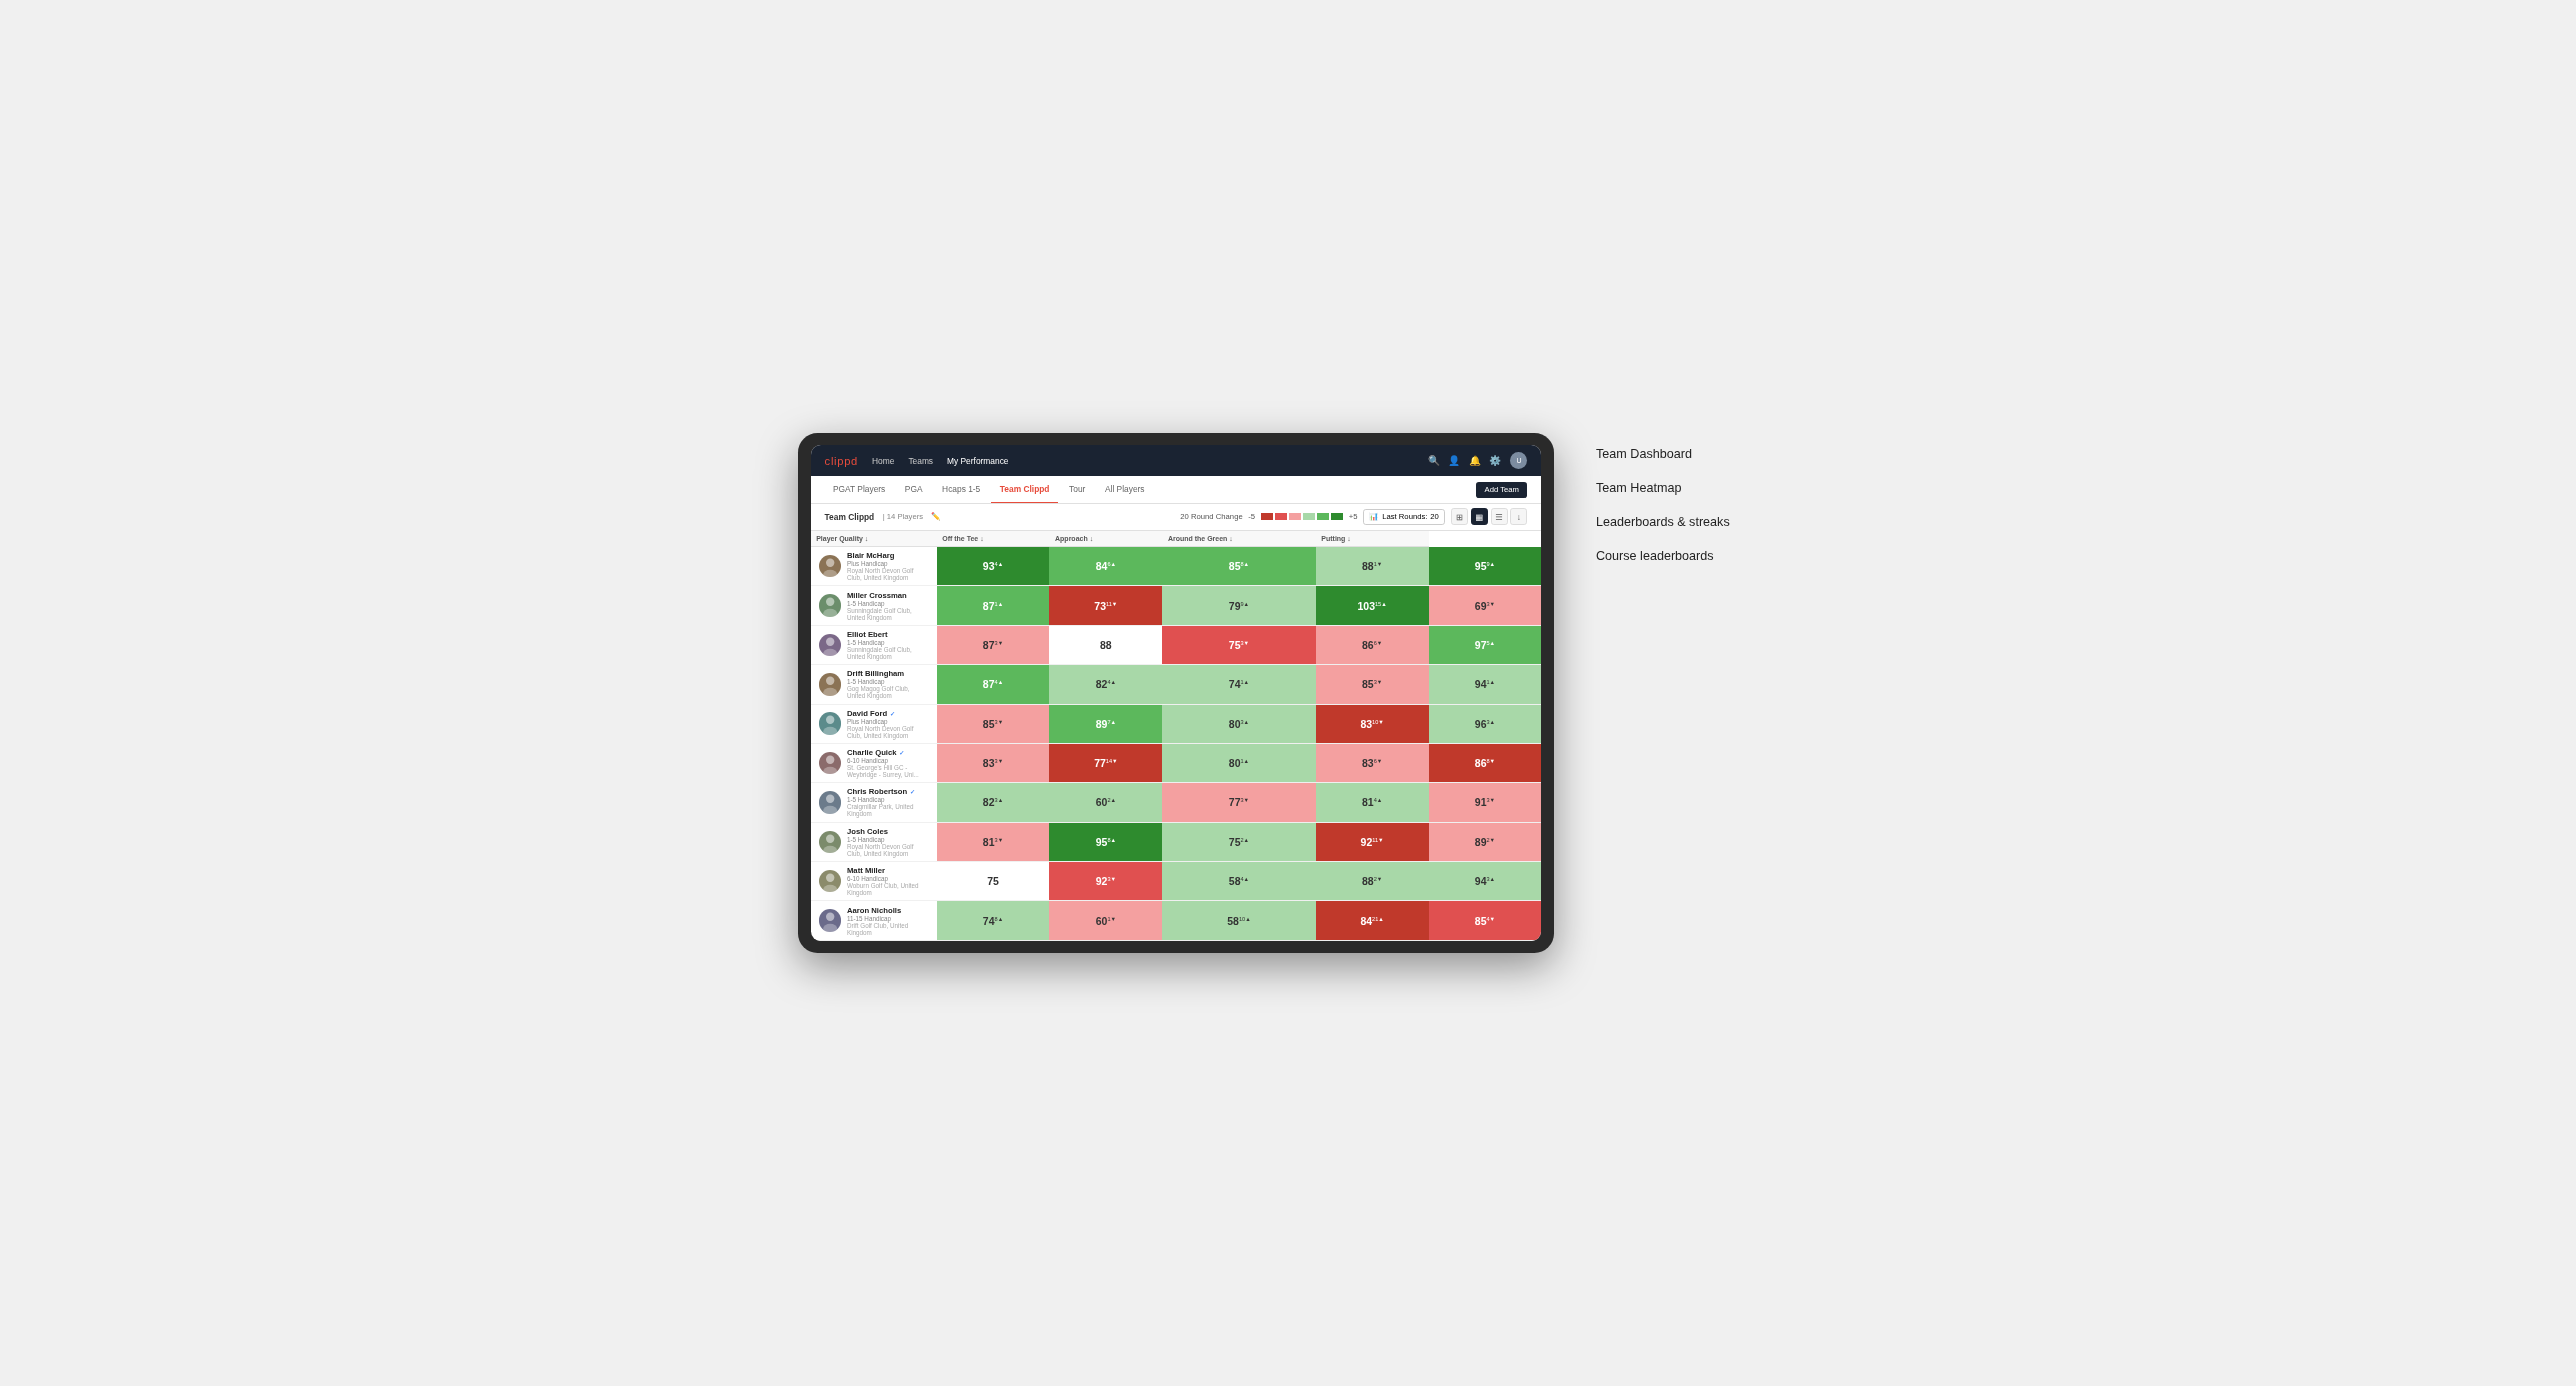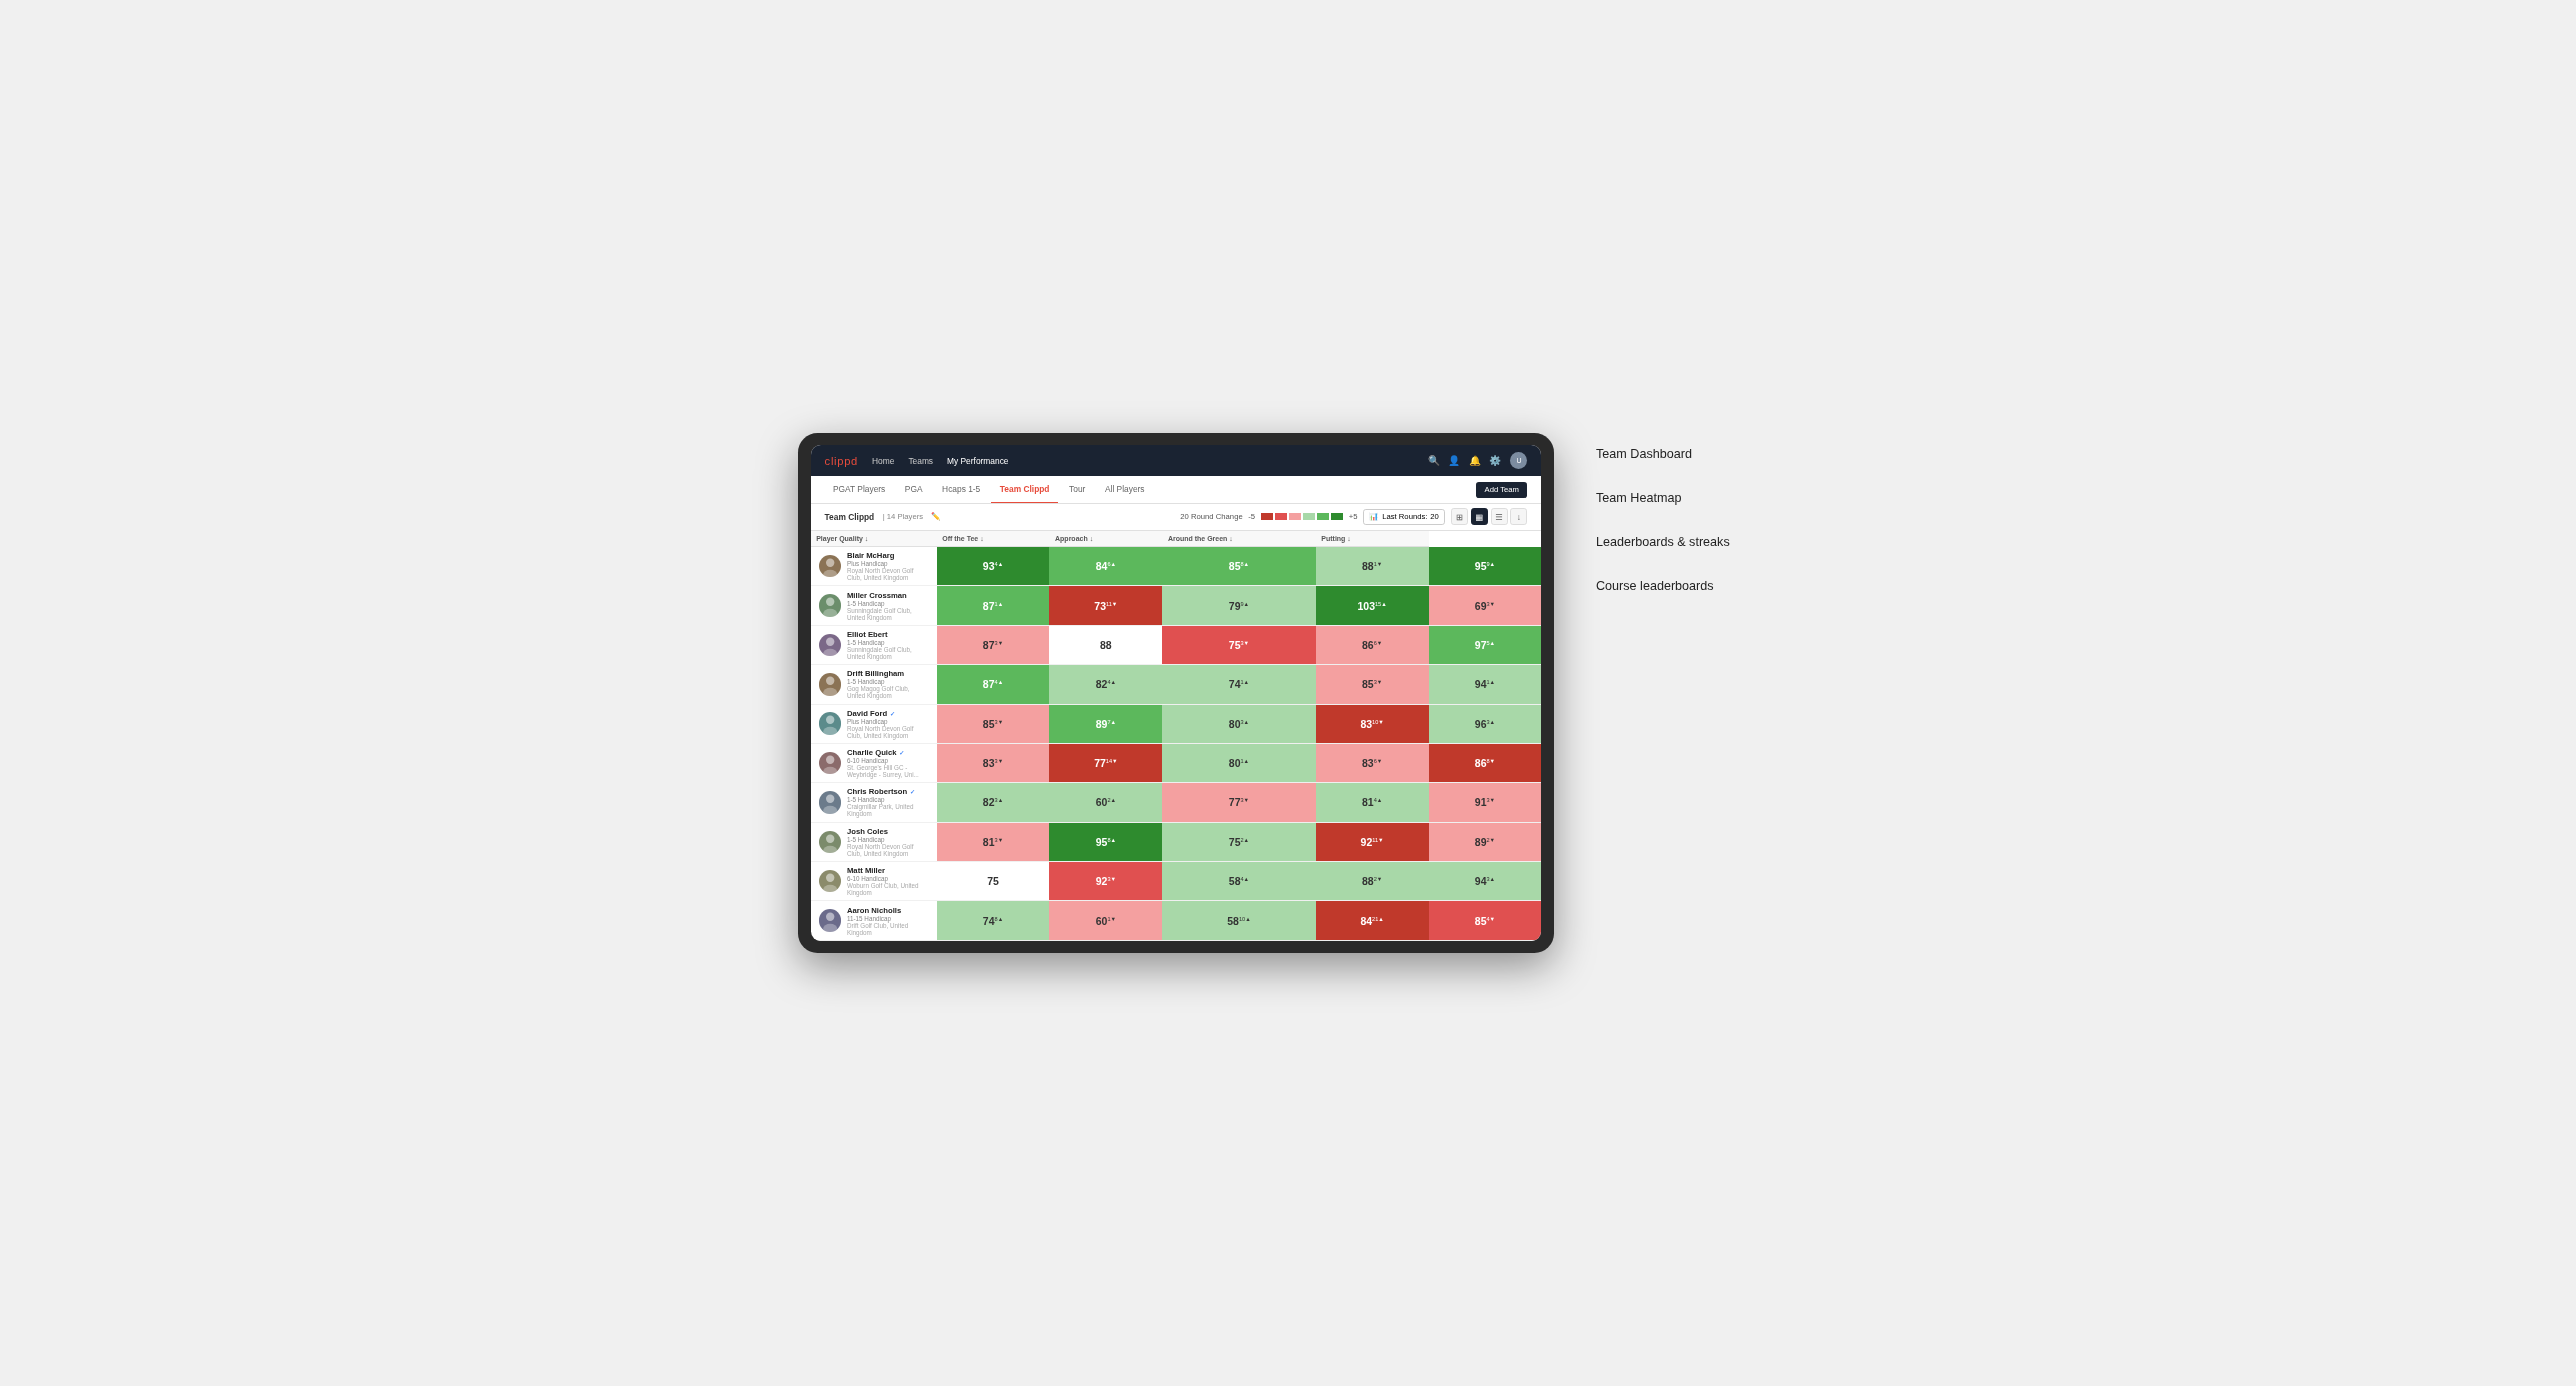--- a/index.html
+++ b/index.html
@@ -309,21 +309,21 @@
     .annotation-callout {
       font-size: 11.2px;
       color: #222;
       line-height: 1.4;
       margin-bottom: 21px;
     }
 
     .annotation-items {
       display: flex;
       flex-direction: column;
-      gap: 30px;
+      gap: 20px;
     }
 
     .annotation-item {
       font-size: 12.6px;
       font-weight: 400;
       color: #222;
     }
 
     .annotation-block {
       position: relative;

